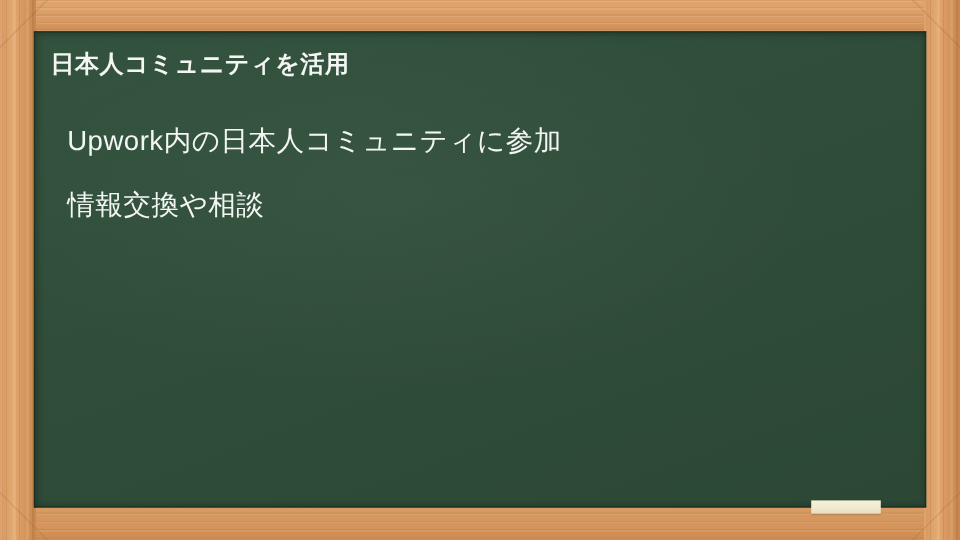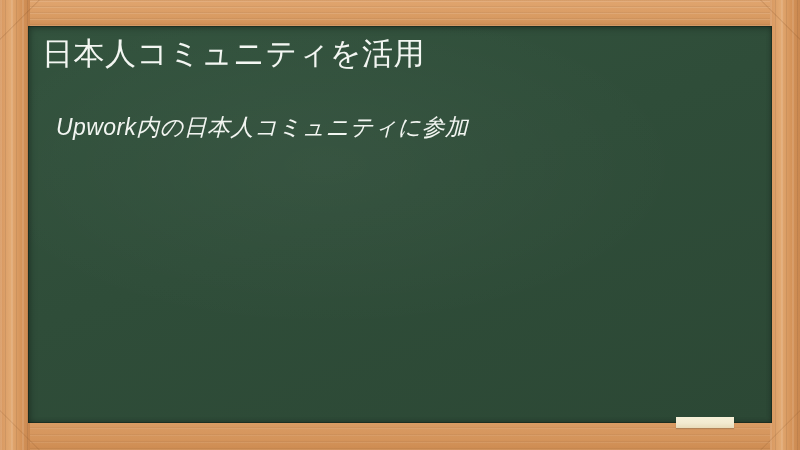--- a/index.html
+++ b/index.html
@@ -116,35 +116,34 @@
       inset -1px -1px 5px rgba(0,0,0,0.20);
   }
 
   
   .board-title {
     position: absolute;
     left: 14px;
     top: 6px;
     width: 700px;
     color: #f3f6f2;
-    font-size: 31px;
+    font-size: 20px;
     line-height: 44px;
-    font-weight: 400;
+    font-weight: 700;
     letter-spacing: 0.5px;
     white-space: nowrap;
   }
   .bullet-list {
     position: absolute;
     left: 28px;
-    top: 88px;
+    top: 78px;
     width: 690px;
     margin: 0;
     padding: 0;
     list-style: none;
-    font-style: italic;
   }
   .bullet-item {
     color: #f2f5f1;
     font-size: 23px;
     line-height: 26px;
     font-weight: 400;
     letter-spacing: 0.4px;
     margin: 0 0 27px 0;
     white-space: nowrap;
   }
@@ -174,19 +173,20 @@
   <div class="miter tr"></div>
   <div class="miter bl"></div>
   <div class="miter br"></div>
 
   <div class="board">
 
     <div class="board-title">日本人コミュニティを活用</div>
 
     <ul class="bullet-list">
       <li class="bullet-item">Upwork内の日本人コミュニティに参加</li>
+      <li class="bullet-item">情報交換や相談</li>
     </ul>
 
   </div>
 
   <div class="eraser"></div>
 
 </div>
 
 </body></html>

